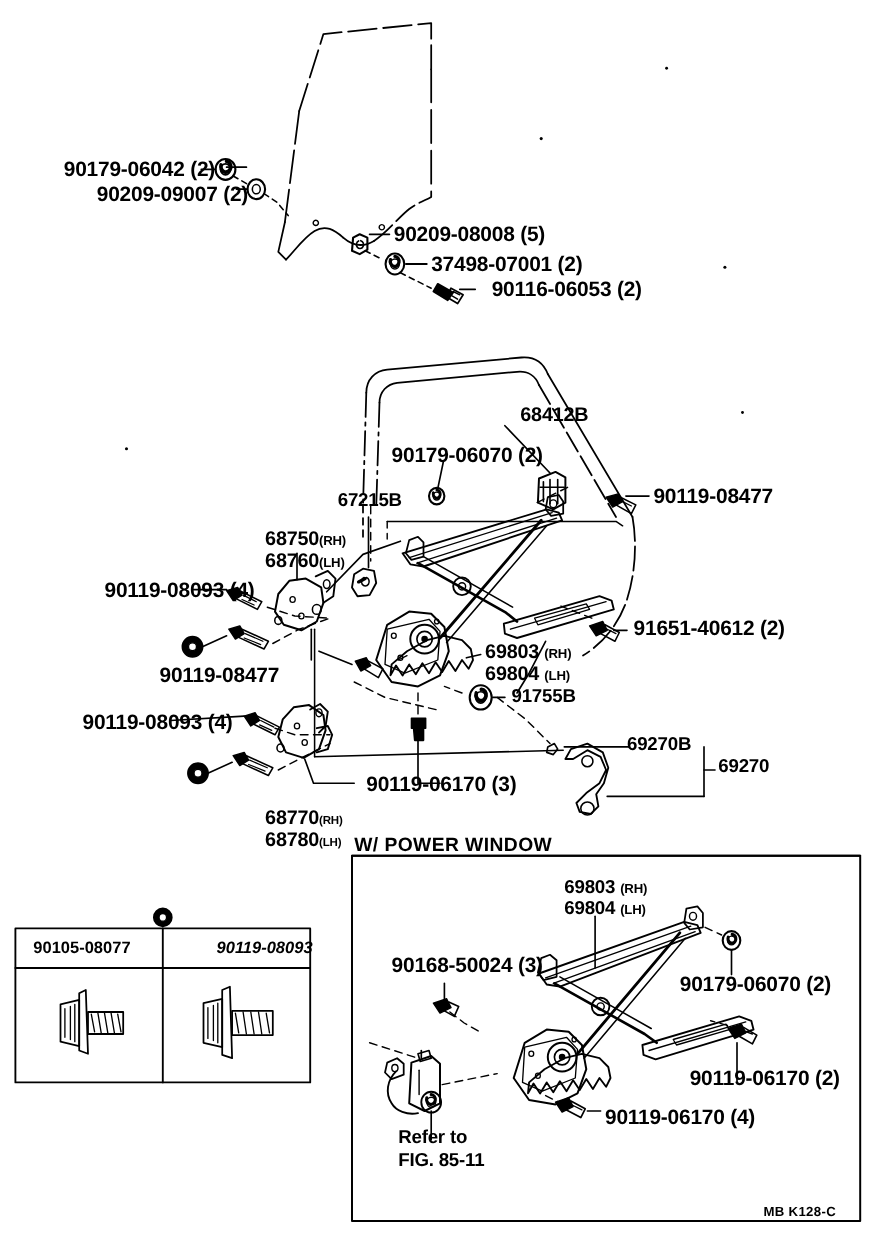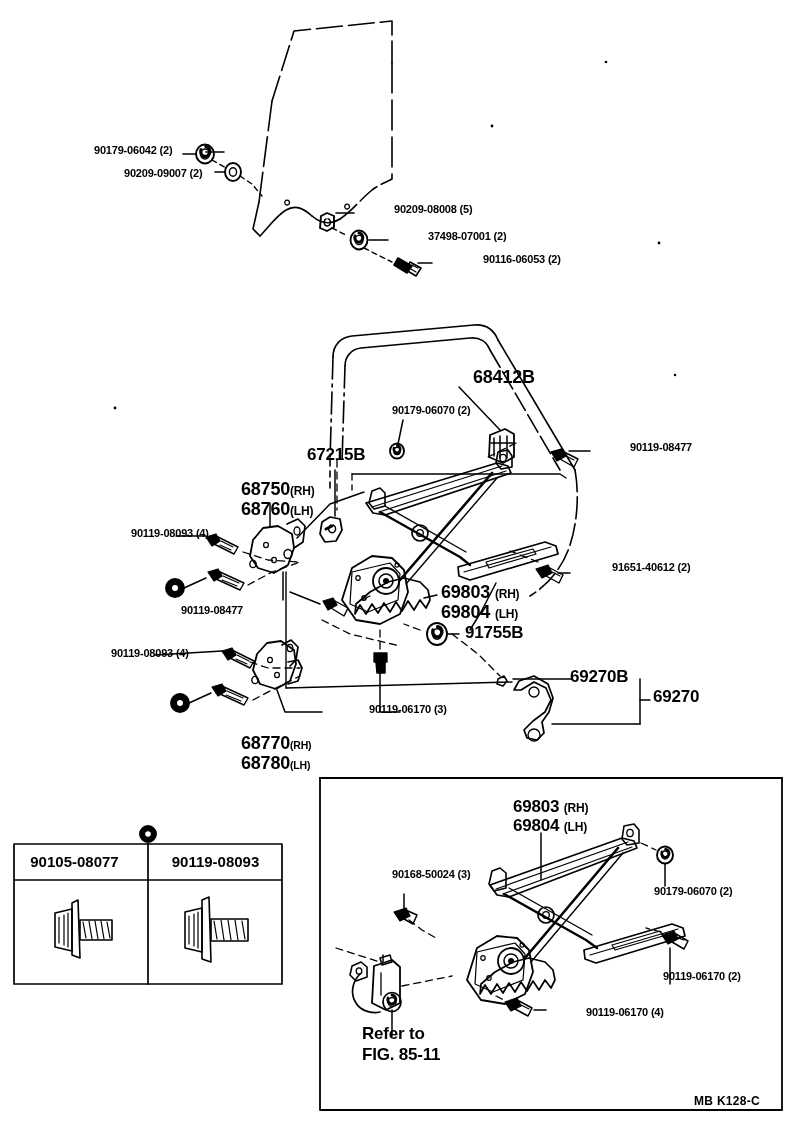--- a/index.html
+++ b/index.html
@@ -2,21 +2,21 @@
 <html><head>
 <meta charset="utf-8">
 <style>
   html,body{margin:0;padding:0;background:#ffffff;}
   body{width:792px;height:1122px;position:relative;overflow:hidden;
        font-family:"Liberation Sans", sans-serif;color:#000;}
   #sheet{position:absolute;left:0;top:0;width:792px;height:1122px;}
   svg.layer{position:absolute;left:0;top:0;width:792px;height:1122px;overflow:visible;}
   .lbl{position:absolute;white-space:nowrap;font-weight:bold;letter-spacing:-0.2px;
        font-family:"Liberation Sans", sans-serif;line-height:1.05;}
-  .lbl.s15{font-size:11px;margin-left:36px;}
+  .lbl.s15{font-size:19px;}
   .lbl.s17{font-size:17px;}
   .lbl.s18{font-size:18px;}
   .sub{font-size:10.5px;font-weight:bold;vertical-align:baseline;}
   .sub2{font-size:12px;font-weight:bold;}
   .legend-cellhdr{position:absolute;text-align:center;font-weight:bold;font-size:15px;}
   .code{position:absolute;font-weight:bold;font-size:12px;letter-spacing:0.3px;}
   .ttl{position:absolute;font-weight:bold;font-size:17.5px;letter-spacing:0.4px;}
 </style>
 </head>
 <body>
@@ -428,23 +428,24 @@
 
   <div style="position:absolute; left:241px; top:714px;">
     <div class="lbl s18" style="position:relative;margin-top:20px;">
       <span>68770</span><span class="sub">(RH)</span>
     </div>
     <div class="lbl s18" style="position:relative; top:1px;">
       <span>68780</span><span class="sub">(LH)</span>
     </div>
   </div>
 
+  <div class="ttl" style="left:322px; top:758px;">W/ POWER  WINDOW</div>
 
   <div class="legend-cellhdr" style="left:14px; top:853px; width:121px;">90105-08077</div>
-  <div class="legend-cellhdr" style="left:136px; top:853px; width:159px;">90119-08093</div>
+  <div class="legend-cellhdr" style="left:161px; top:853px; width:159px;font-style:italic;">90119-08093</div>
 
   <div style="position:absolute; left:513px; top:798px;">
     <div class="lbl s17" style="position:relative;">
       <span>69803</span>
       <span class="sub2">(RH)</span>
     </div>
     <div class="lbl s17" style="position:relative; top:1px;">
       <span>69804</span>
       <span class="sub2">(LH)</span>
     </div>

